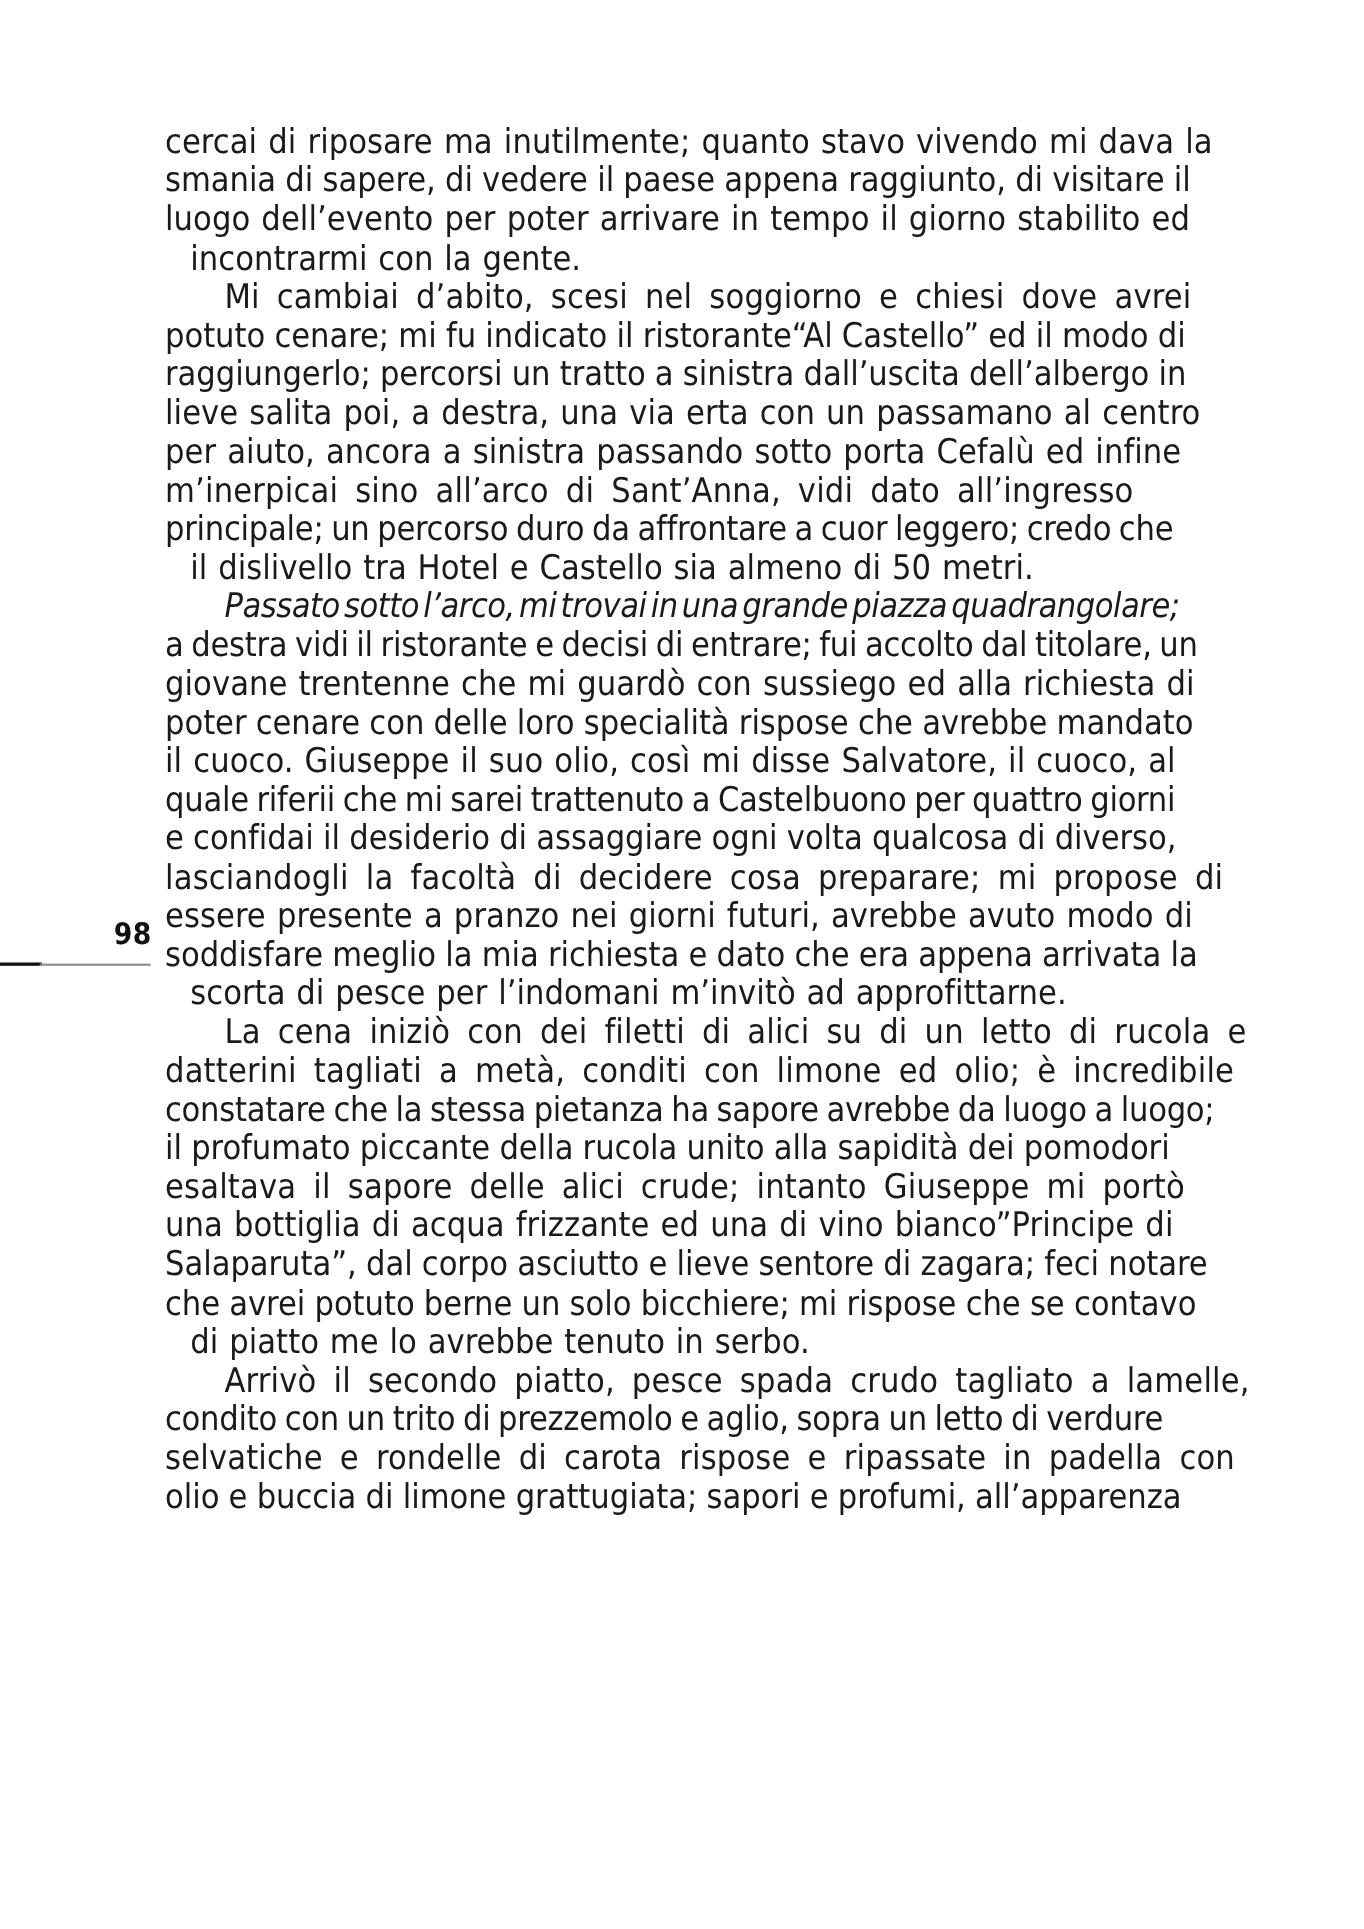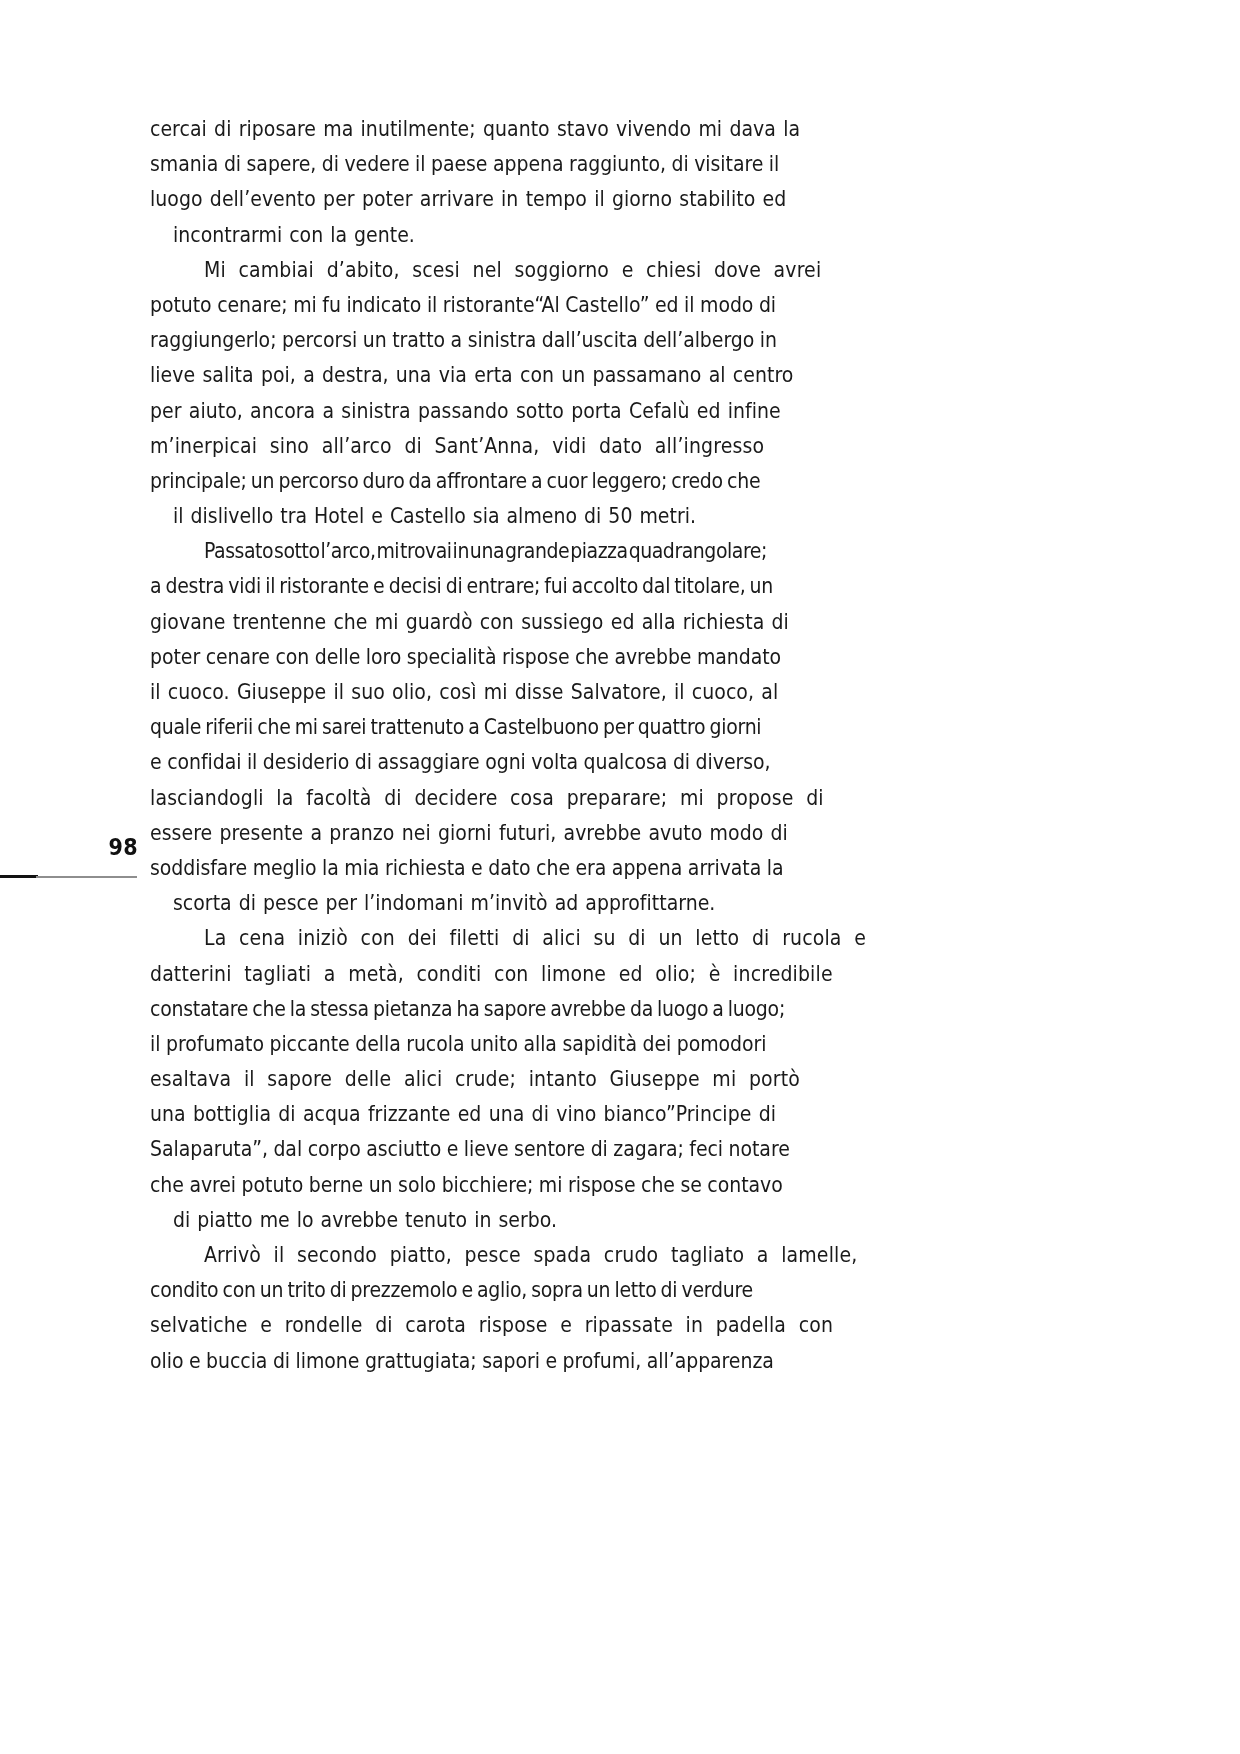--- a/index.html
+++ b/index.html
@@ -30,21 +30,21 @@
     position: absolute;
     left: 0;
     top: 836px;
     width: 138px;
     height: 44px;
   }
   #folio .folio-num {
     position: absolute;
     right: 0;
     top: 0;
-    font-size: 23px;
+    font-size: 27px;
     font-weight: bold;
     letter-spacing: 0.4px;
     line-height: 1;
     color: #111111;
   }
   #folio .folio-rule-dark {
     position: absolute;
     left: 0;
     top: 39px;
     width: 38px;
@@ -70,32 +70,32 @@
 
   .para {
     margin: 0;
   }
 
   
   .line {
     display: block;
     width: 812px;
     height: 35.2px;
-    font-size: 21px;
+    font-size: 31px;
     line-height: 35.2px;
     white-space: nowrap;
     overflow: visible;
   }
 
   
   .sp-loose   { letter-spacing: 0.15px; word-spacing: 6.5px; }
   .sp-normal  { letter-spacing: 0.05px; word-spacing: 1.2px; }
   .sp-snug    { letter-spacing: -0.05px; word-spacing: -0.4px; }
   .sp-tight   { letter-spacing: -0.25px; word-spacing: -1.6px; }
-  .sp-xtight  { letter-spacing: -0.45px; word-spacing: -4.6px; }
+  .sp-xtight  { letter-spacing: -0.45px; word-spacing: -4.6px; font-style: italic; }
   .sp-last    { letter-spacing: 0.02px; word-spacing: 1.0px; margin-left: 23px; }
 
   .ind {
     display: inline-block;
     width: 54px;
   }
 </style>
 </head>
 <body>
 

